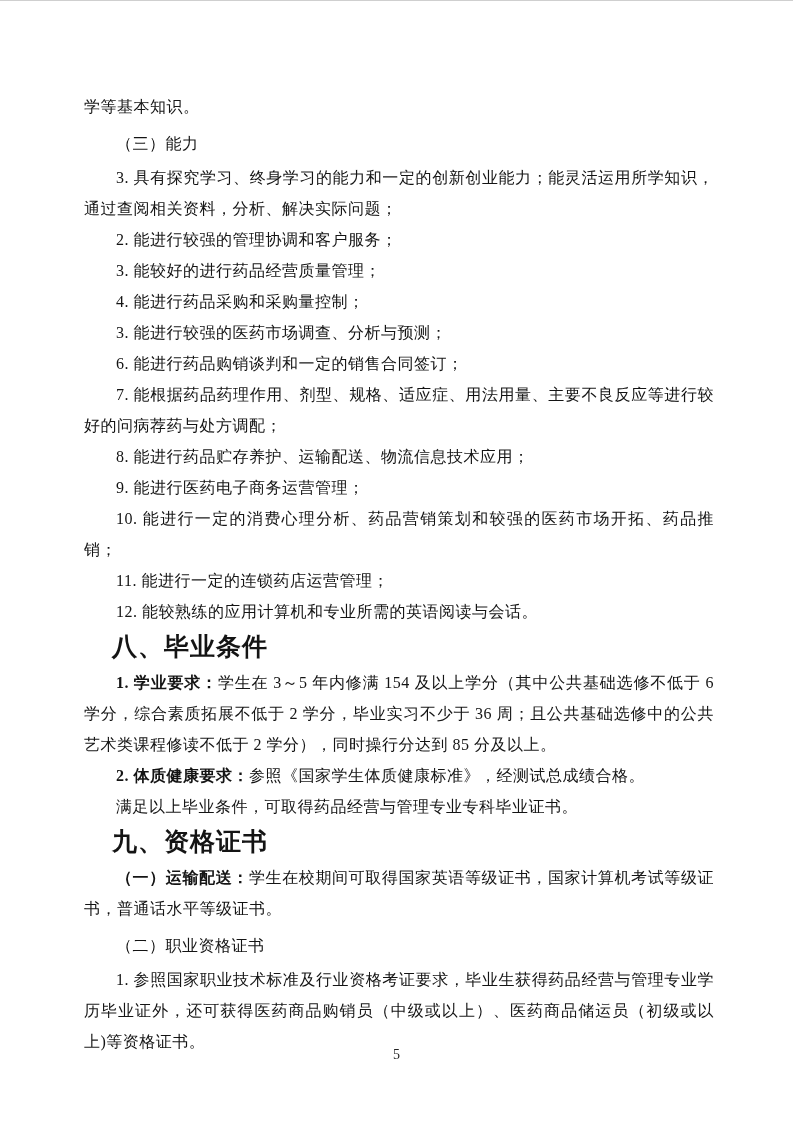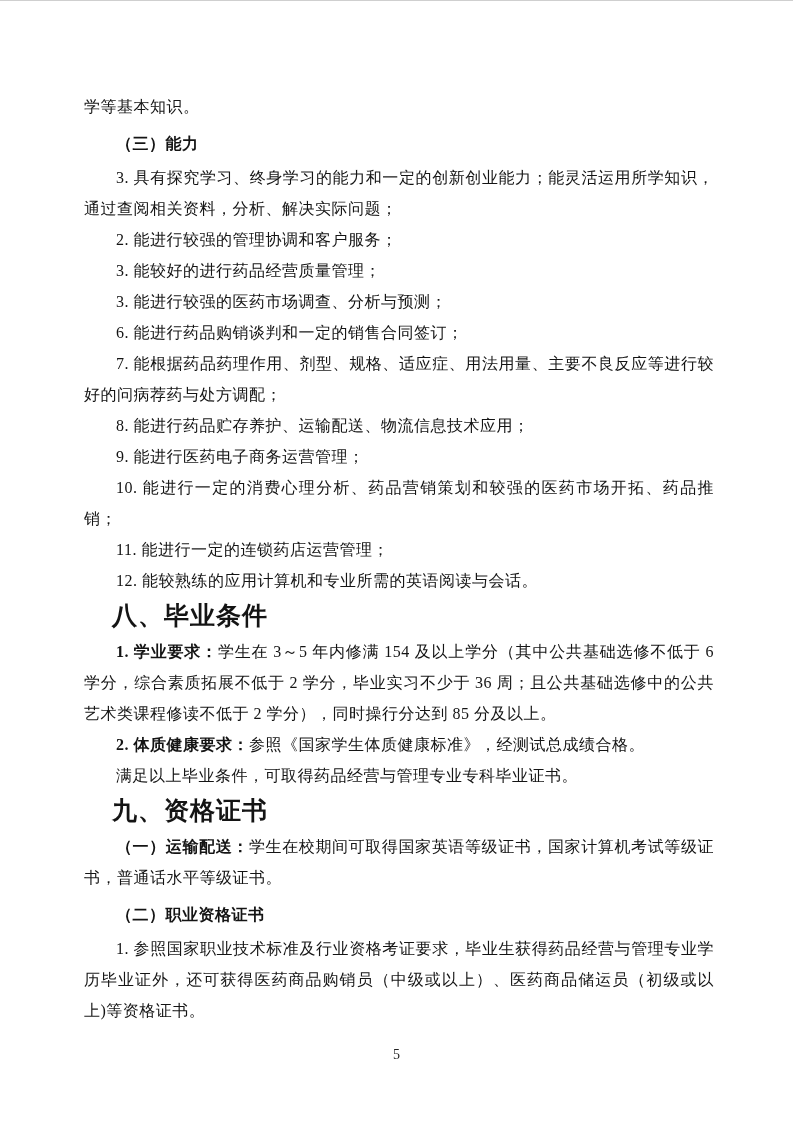--- a/index.html
+++ b/index.html
@@ -32,21 +32,21 @@
   .content p {
     margin: 0;
   }
   .para {
     text-indent: 2em;
   }
   .para-noindent {
     text-indent: 0;
   }
   .sub-heading {
-    font-weight: bold;
+    font-weight: normal;
     text-indent: 2em;
     margin-top: 6px !important;
     margin-bottom: 3px !important;
   }
   .chapter-heading {
     font-weight: bold;
     font-size: 25px;
     line-height: 40px;
     text-indent: 0;
     padding-left: 28px;
@@ -72,20 +72,21 @@
 <div class="page">
   <div class="content">
 
     <p class="para para-noindent">学等基本知识。</p>
 
     <p class="sub-heading">（三）能力</p>
 
     <p class="para">3. 具有探究学习、终身学习的能力和一定的创新创业能力；能灵活运用所学知识，通过查阅相关资料，分析、解决实际问题；</p>
     <p class="para">2. 能进行较强的管理协调和客户服务；</p>
     <p class="para">3. 能较好的进行药品经营质量管理；</p>
+    <p class="para">4. 能进行药品采购和采购量控制；</p>
     <p class="para">3. 能进行较强的医药市场调查、分析与预测；</p>
     <p class="para">6. 能进行药品购销谈判和一定的销售合同签订；</p>
     <p class="para">7. 能根据药品药理作用、剂型、规格、适应症、用法用量、主要不良反应等进行较好的问病荐药与处方调配；</p>
     <p class="para">8. 能进行药品贮存养护、运输配送、物流信息技术应用；</p>
     <p class="para">9. 能进行医药电子商务运营管理；</p>
     <p class="para">10. 能进行一定的消费心理分析、药品营销策划和较强的医药市场开拓、药品推销；</p>
     <p class="para">11. 能进行一定的连锁药店运营管理；</p>
     <p class="para">12. 能较熟练的应用计算机和专业所需的英语阅读与会话。</p>
 
     <p class="chapter-heading">八、毕业条件</p>

